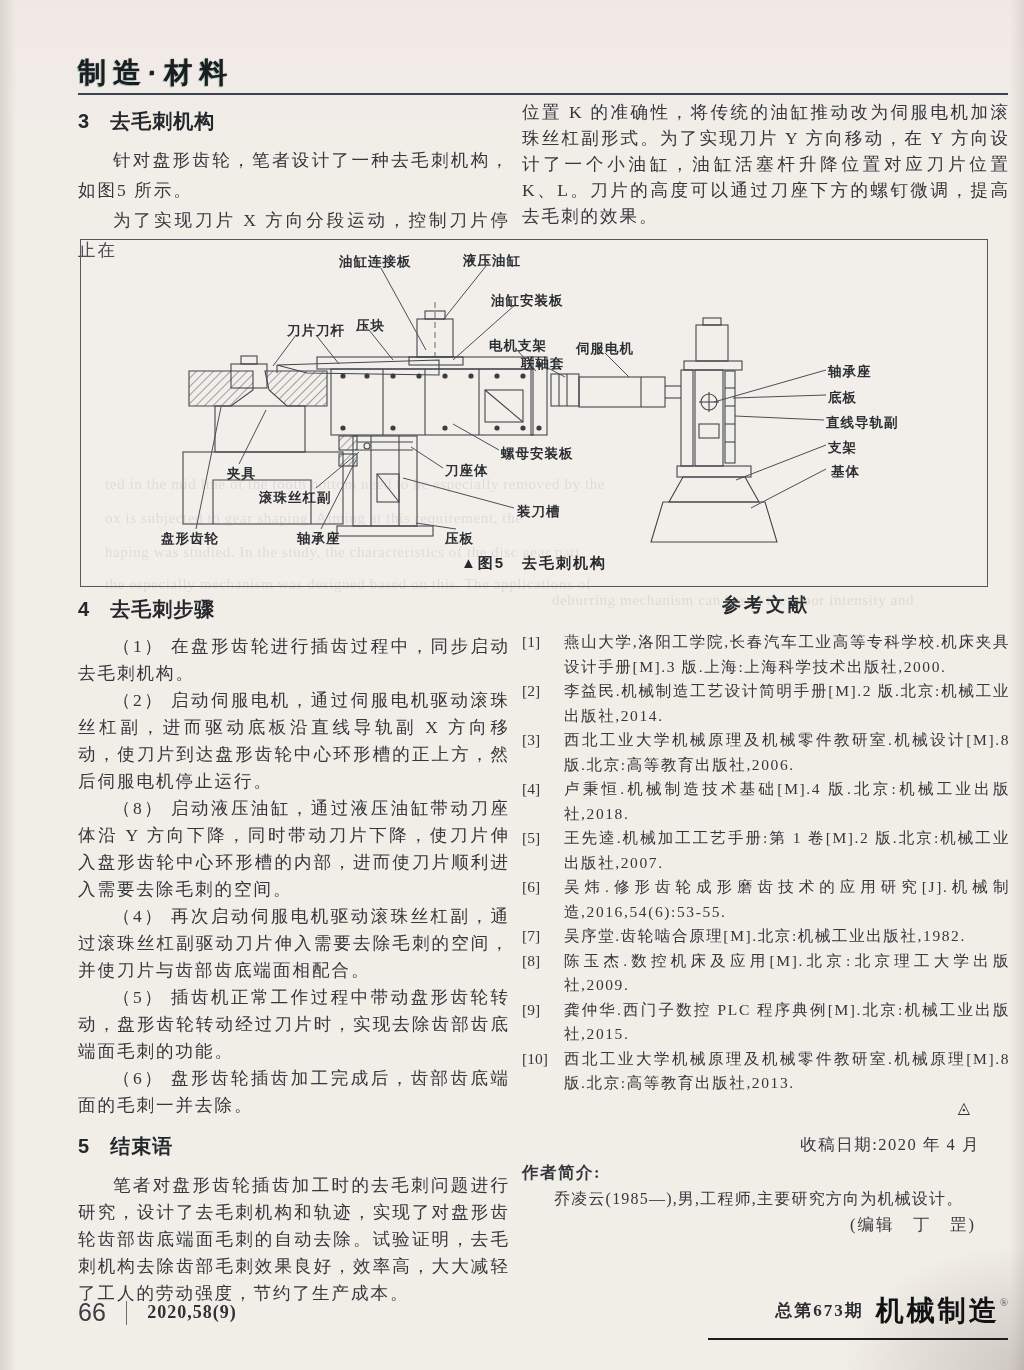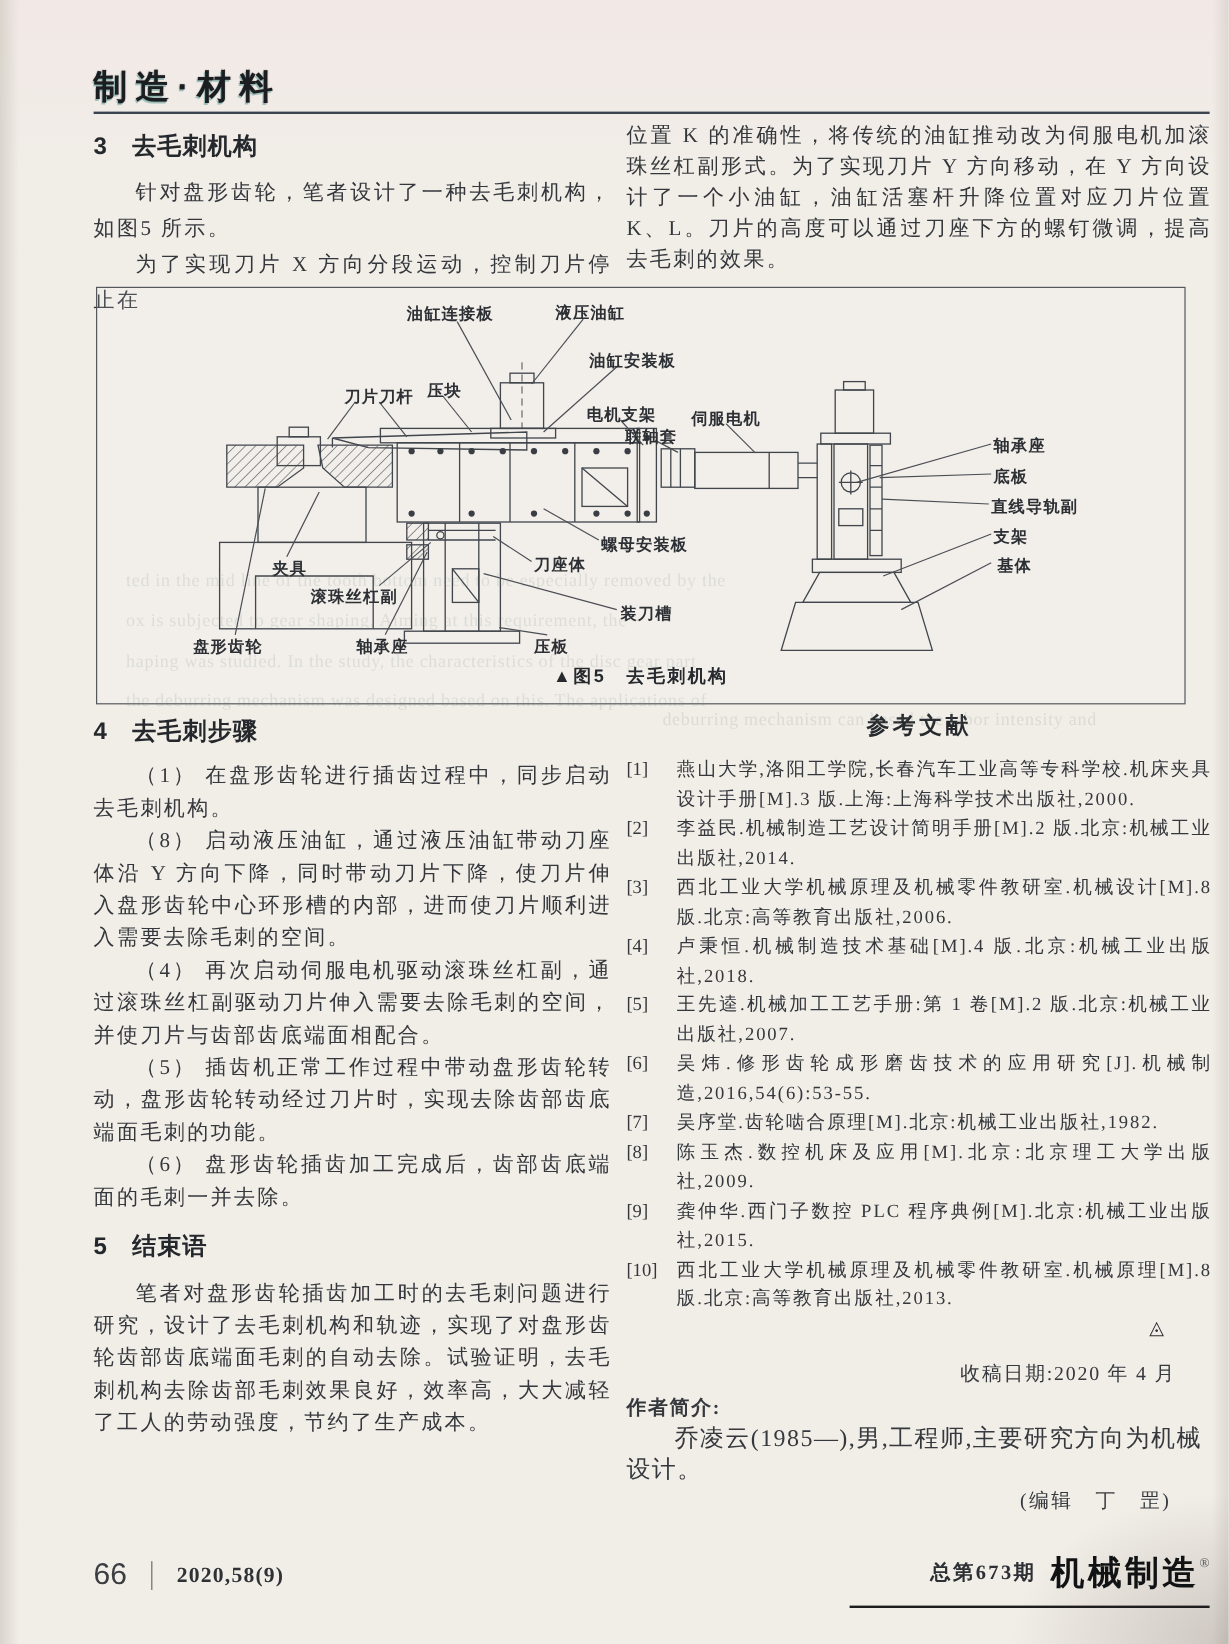--- a/index.html
+++ b/index.html
@@ -67,21 +67,21 @@
   }
   .ref-row{display:flex; margin:0;}
   .ref-num{flex:0 0 42px; font-size:15.5px; line-height:24.5px; color:#34373c;}
   .ref-text{
     flex:1; font-size:15.5px; line-height:24.5px; letter-spacing:1.6px;
     text-align:justify; color:#34373c;
   }
   .end-row{text-align:right; padding-right:40px; font-size:16px; line-height:20px; color:#2c2f34; margin-top:2px;}
   .received{text-align:right; padding-right:30px; font-size:16.5px; line-height:26px; letter-spacing:1.5px; margin-top:14px;}
   .author-label{font-size:16.5px; font-weight:700; letter-spacing:1.5px; line-height:26px; margin-top:2px;}
-  .author-bio{font-size:20px; letter-spacing:1.2px; line-height:26px; text-indent:2em;}
+  .author-bio{font-size:16px; letter-spacing:1.2px; line-height:26px; text-indent:2em;}
   .editor{text-align:right; padding-right:34px; font-size:16.5px; letter-spacing:2px; line-height:26px;}
   
   .foot-left{left:78px; top:1298px; display:flex; align-items:center;}
   .foot-page{font-family:"Liberation Sans","DejaVu Sans",sans-serif; font-size:25px; color:#3a3d42;}
   .foot-bar{width:1.5px; height:24px; background:#6a6d72; margin:0 20px;}
   .foot-issue{font-size:18px; font-weight:700; color:#2e3136; letter-spacing:1px;}
   .foot-right{
     right:16px; top:1292px; width:300px; text-align:right;
     border-bottom:2px solid #1d1d1d; padding-bottom:8px;
   }
@@ -255,20 +255,21 @@
         <div class="fig-label" style="left: 745px; top: 174px;">直线导轨副</div>
         <div class="fig-label" style="left: 747px; top: 199px;">支架</div>
         <div class="fig-label" style="left: 750px; top: 223px;">基体</div>
       </div>
     <div class="fig-caption">▲图5　去毛刺机构</div>
   </div>
 
   <div class="abs col-left-low">
     <h2 class="sec-head"><span class="num">4</span><span>去毛刺步骤</span></h2>
     <p class="bt ind">（1） 在盘形齿轮进行插齿过程中，同步启动去毛刺机构。</p>
+    <p class="bt ind">（2） 启动伺服电机，通过伺服电机驱动滚珠丝杠副，进而驱动底板沿直线导轨副 X 方向移动，使刀片到达盘形齿轮中心环形槽的正上方，然后伺服电机停止运行。</p>
     <p class="bt ind">（8） 启动液压油缸，通过液压油缸带动刀座体沿 Y 方向下降，同时带动刀片下降，使刀片伸入盘形齿轮中心环形槽的内部，进而使刀片顺利进入需要去除毛刺的空间。</p>
     <p class="bt ind">（4） 再次启动伺服电机驱动滚珠丝杠副，通过滚珠丝杠副驱动刀片伸入需要去除毛刺的空间，并使刀片与齿部齿底端面相配合。</p>
     <p class="bt ind">（5） 插齿机正常工作过程中带动盘形齿轮转动，盘形齿轮转动经过刀片时，实现去除齿部齿底端面毛刺的功能。</p>
     <p class="bt ind">（6） 盘形齿轮插齿加工完成后，齿部齿底端面的毛刺一并去除。</p>
     <h2 class="sec-head h5"><span class="num">5</span><span>结束语</span></h2>
     <p class="bt ind concl">笔者对盘形齿轮插齿加工时的去毛刺问题进行研究，设计了去毛刺机构和轨迹，实现了对盘形齿轮齿部齿底端面毛刺的自动去除。试验证明，去毛刺机构去除齿部毛刺效果良好，效率高，大大减轻了工人的劳动强度，节约了生产成本。</p>
   </div>
 
   <div class="abs col-right-low">
     <h3 class="refs-title">参考文献</h3>
@@ -318,21 +319,21 @@
     <div class="received">收稿日期:2020 年 4 月</div>
     <div class="author-label">作者简介:</div>
     <div class="author-bio">乔凌云(1985—),男,工程师,主要研究方向为机械设计。</div>
     <div class="editor">(编辑　丁　罡)</div>
   </div>
 
   <div id="bleed-layer">
       <div class="bleed" style="left: 105px; top: 476px;">ted in the mid line of the tooth bottom need to be especially removed by the</div>
       <div class="bleed" style="left: 105px; top: 510px;">ox is subjected to gear shaping. Aiming at this requirement, the</div>
       <div class="bleed" style="left: 105px; top: 544px;">haping was studied. In the study, the characteristics of the disc gear part</div>
-      <div class="bleed" style="left: 105px; top: 576px;">the deburring mechanism was designed based on this. The applications of</div>
+      <div class="bleed" style="left: 105px; top: 576px;">the especially mechanism was designed based on this. The applications of</div>
       <div class="bleed" style="left: 552px; top: 592px;">deburring mechanism can based the labor intensity and</div>
     </div>
 
   <div class="abs foot-left">
     <span class="foot-page">66</span>
     <span class="foot-bar"></span>
     <span class="foot-issue">2020,58(9)</span>
   </div>
   <div class="abs foot-right">
     <span class="foot-issue-no">总第673期</span><span class="foot-journal">机械制造</span><span class="foot-reg">®</span>

